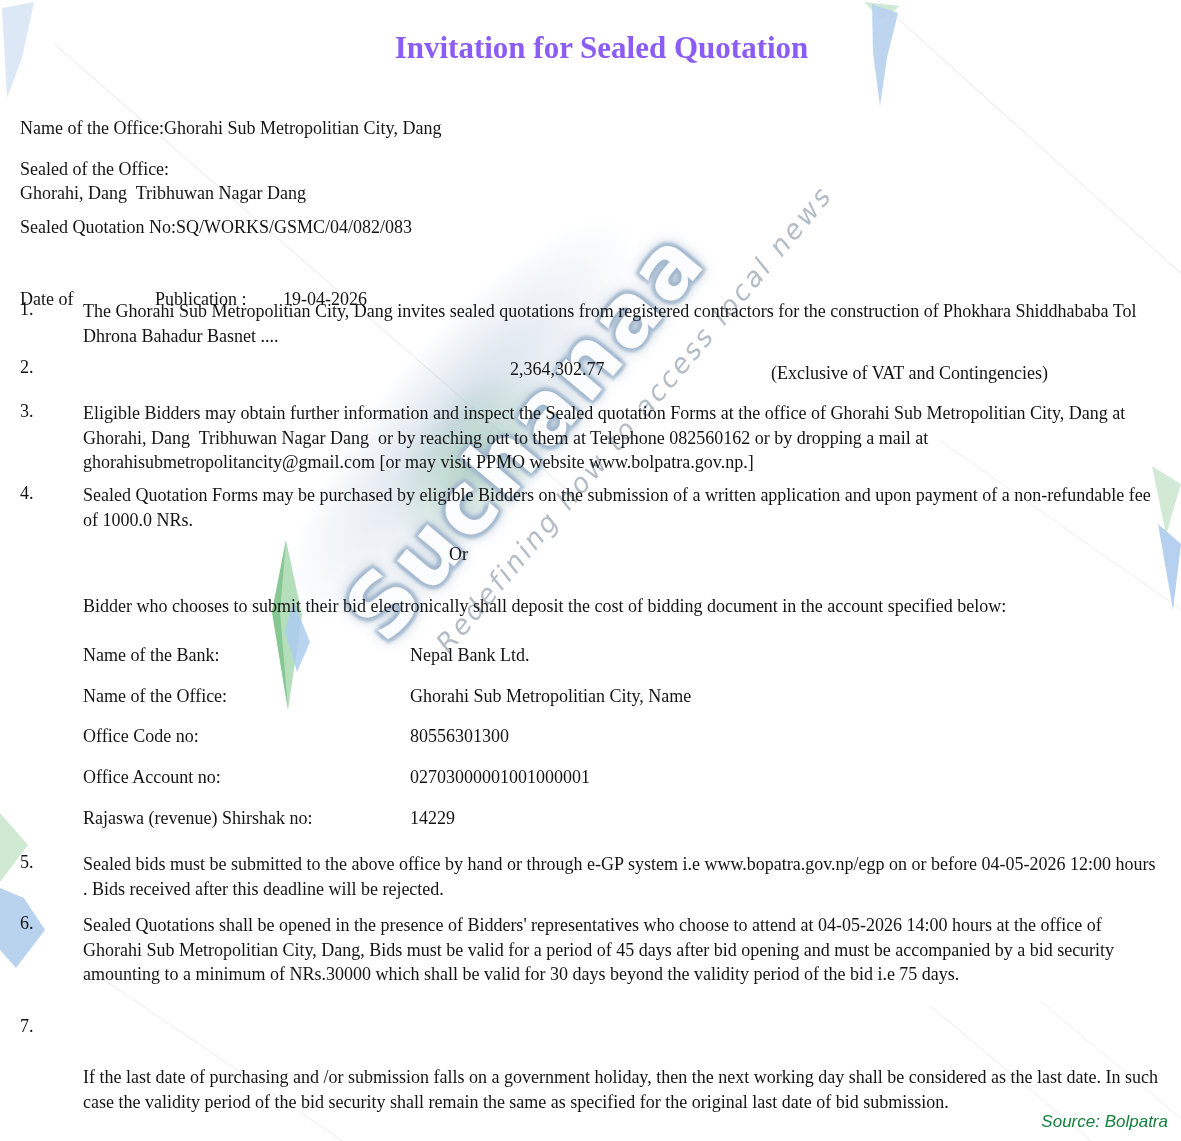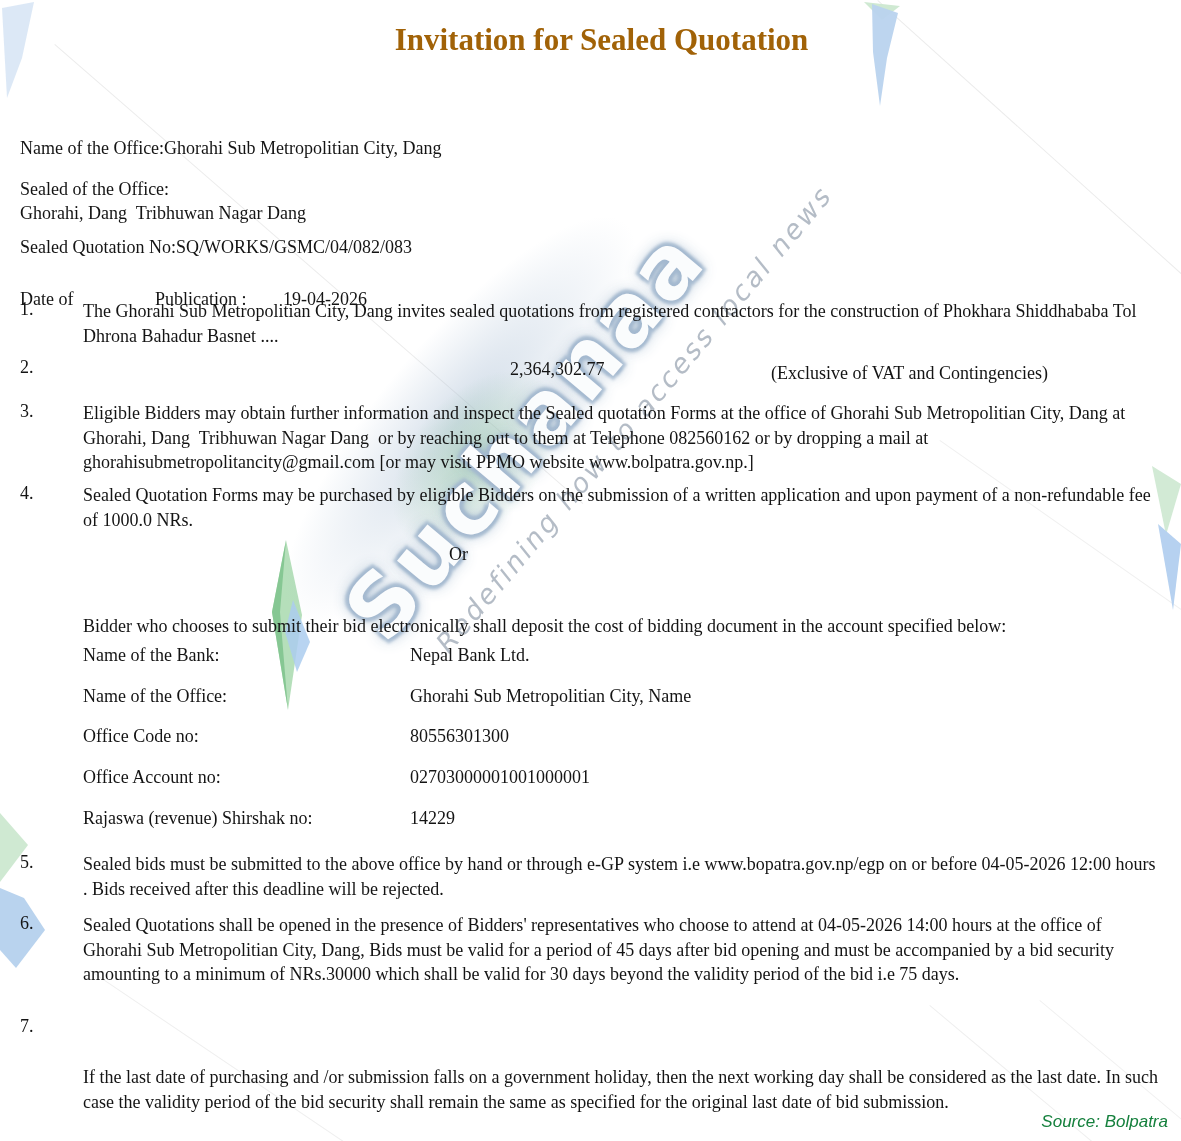--- a/index.html
+++ b/index.html
@@ -37,24 +37,24 @@
                 3px -3px 3px rgba(163,184,207,0.85), -3px 3px 3px rgba(163,184,207,0.85),
                 0 0 16px rgba(150,175,200,0.9);
   }
   .wm-tagline{
     font-family:"DejaVu Sans",sans-serif;font-style:italic;font-size:27px;letter-spacing:3px;
     color:rgba(167,176,188,0.85);margin:8px 0 0 34px;
   }
   
   .content{position:absolute;inset:0;z-index:2;}
   .title{
-    position:absolute;top:18px;left:0;right:0;margin:4px;text-align:center;
-    font-size:31px;font-weight:bold;color:#a16207;padding-left:22px;
+    position:absolute;top:18px;left:0;right:0;margin:12px;text-align:center;
+    font-size:31px;font-weight:bold;color:#8b5cf6;padding-left:22px;
   }
-  .line{position:absolute;left:20px;white-space:pre-wrap;margin-top:20px;}
+  .line{position:absolute;left:20px;white-space:pre-wrap;}
   .date-line{position:absolute;left:20px;top:257px;width:560px;height:24px;margin-top:32px;}
   .date-line span{position:absolute;top:0;white-space:pre;}
   .item{position:absolute;left:20px;display:flex;align-items:flex-start;}
   .num{width:63px;flex:0 0 63px;}
   .txt{width:1080px;line-height:24.6px;white-space:pre-wrap;}
   .txt.rel{position:relative;height:25px;}
   .amt{position:absolute;left:427px;top:0;white-space:pre;}
   .vatnote{position:absolute;left:688px;top:4px;white-space:pre;}
   .or-sep{position:absolute;left:449px;top:544px;}
   .bank-row{position:absolute;left:83px;height:24px;}

